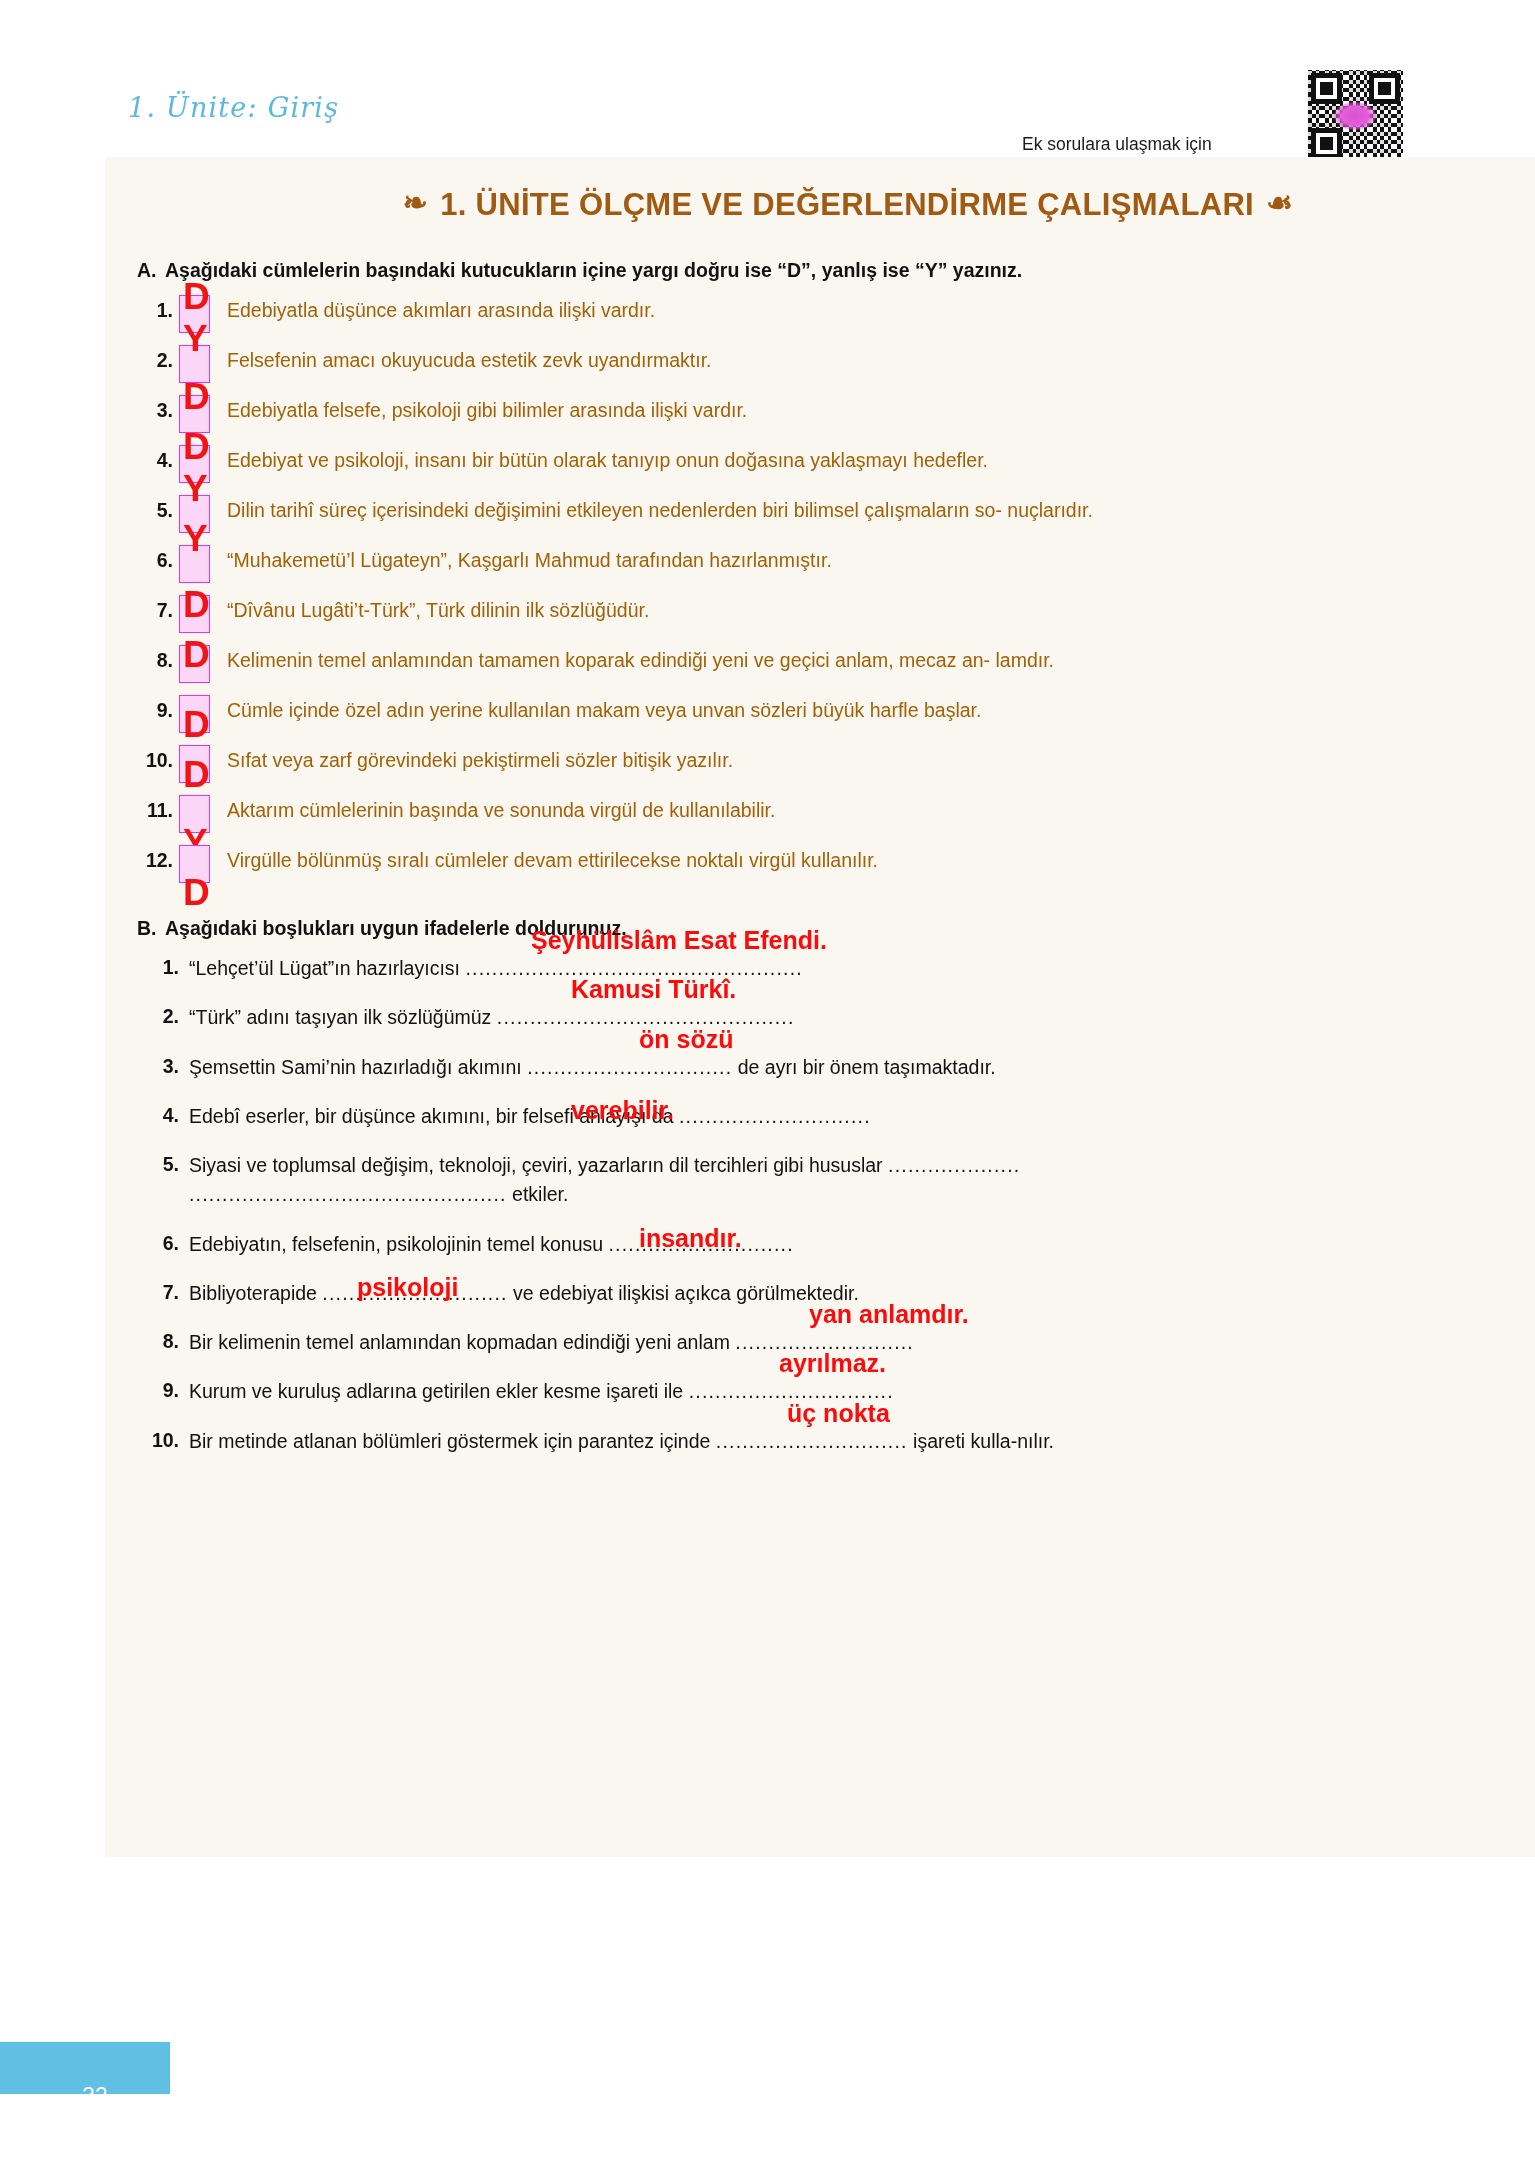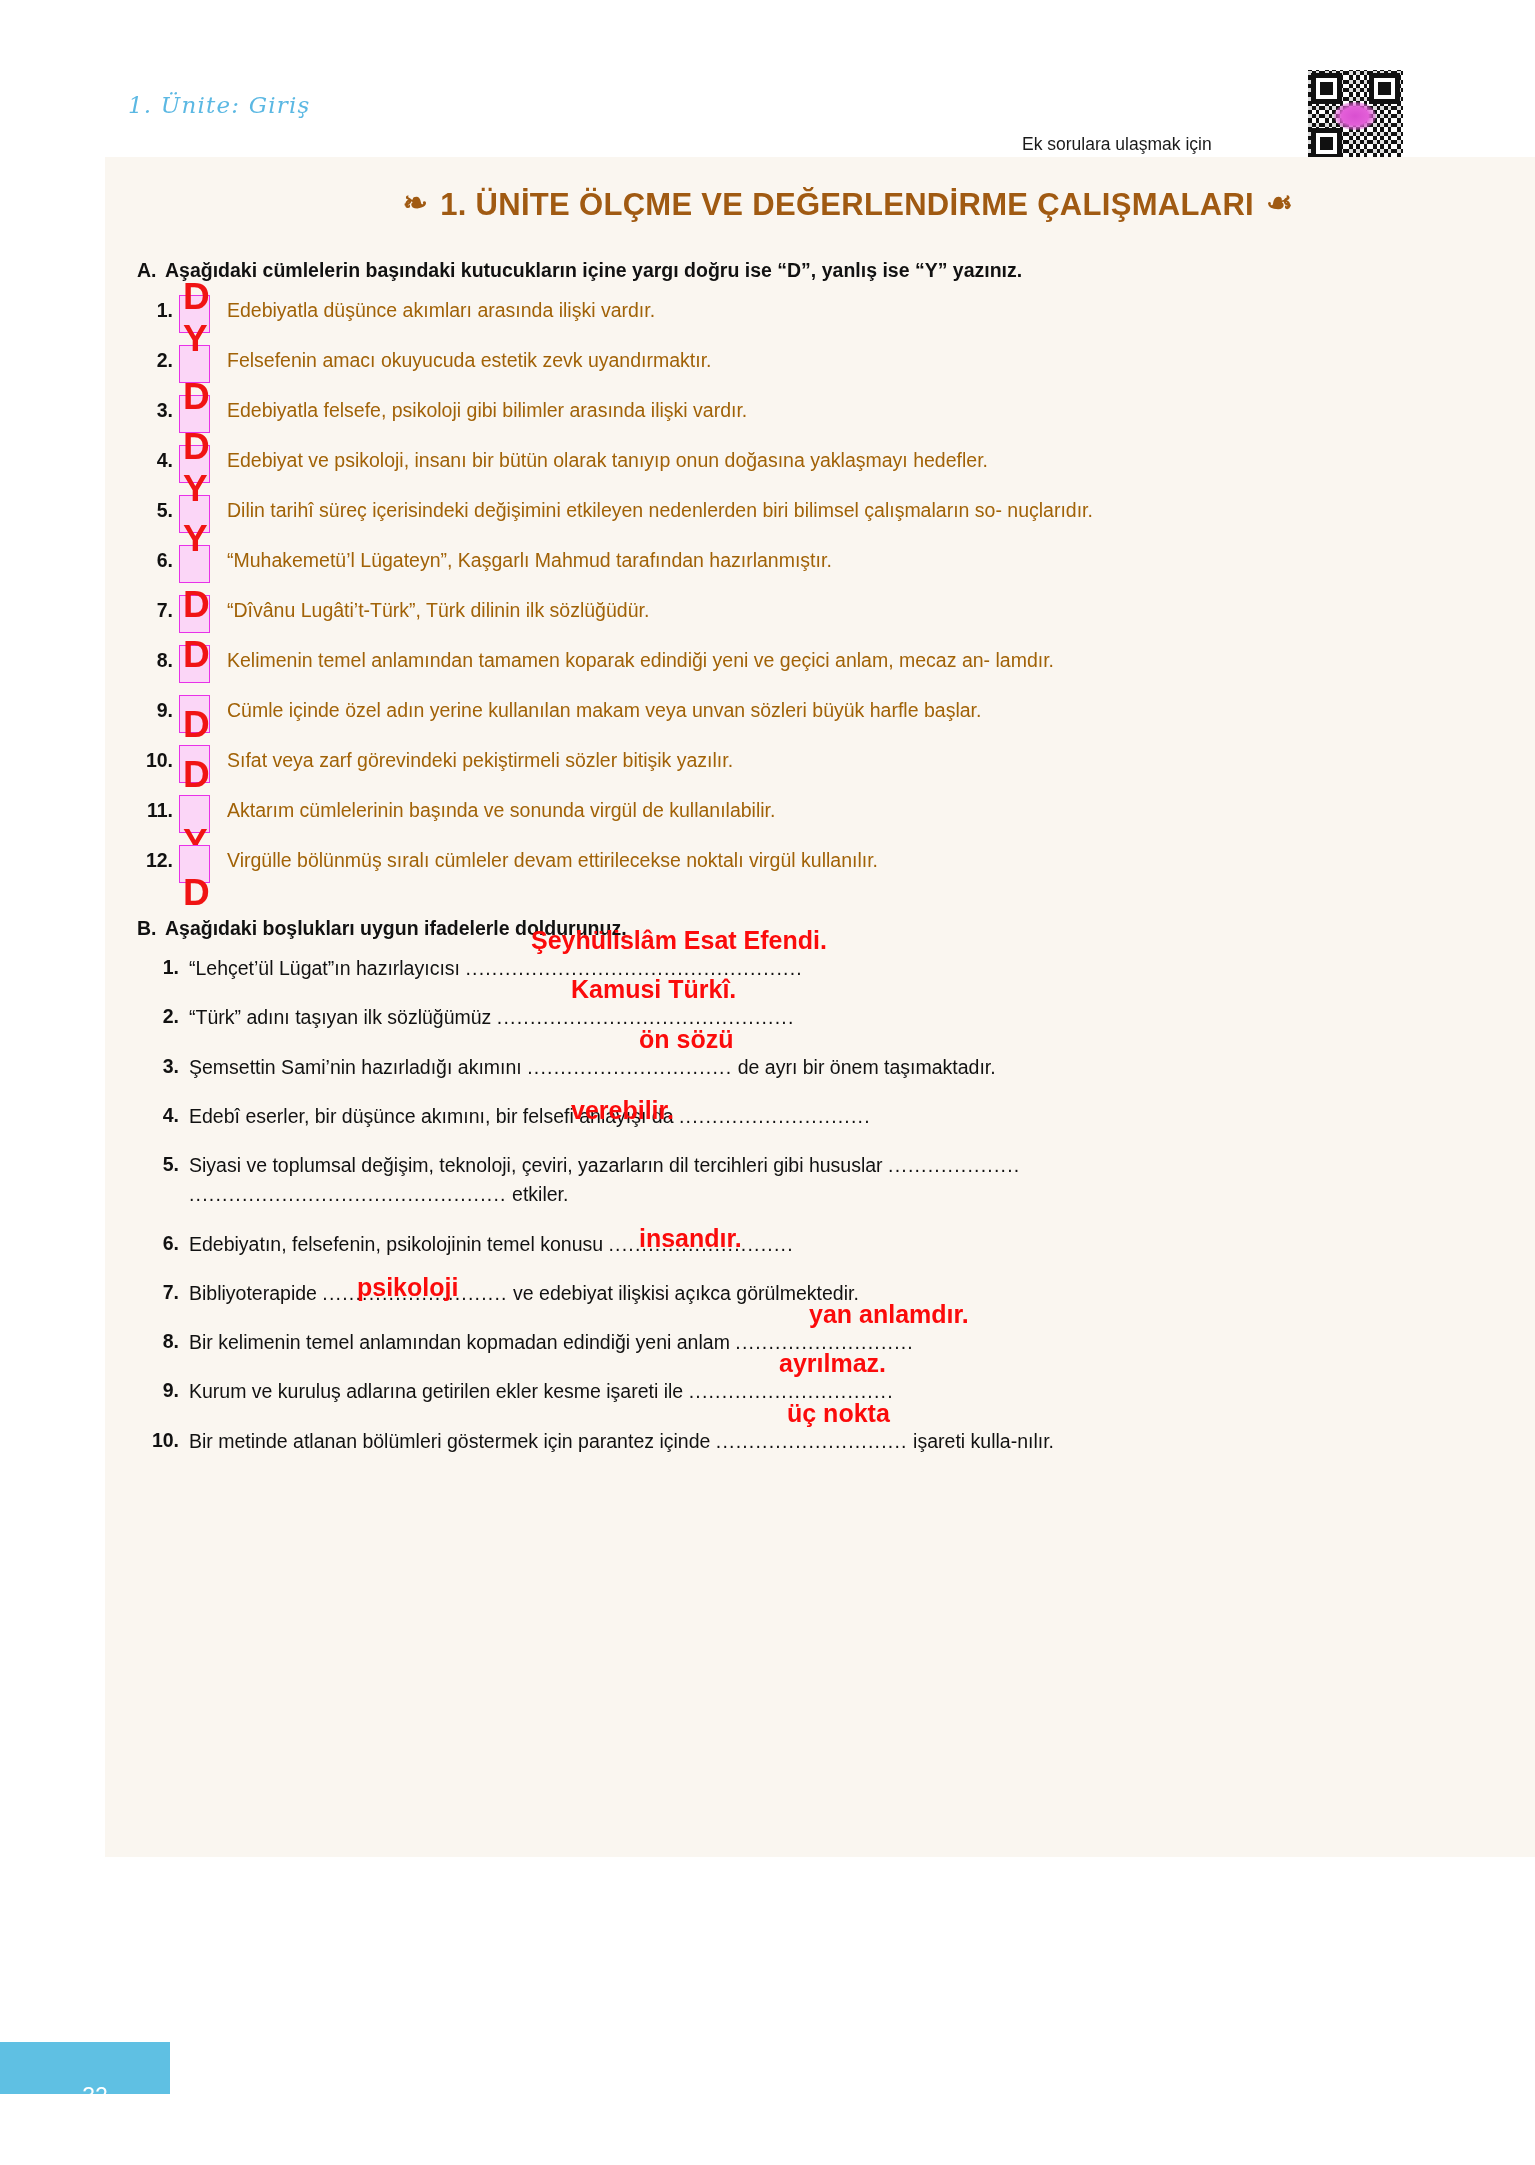--- a/index.html
+++ b/index.html
@@ -21,21 +21,21 @@
     top: 0; left: 0;
     width: 1535px;
     height: 150px;
   }
   .unit-script {
     position: absolute;
     left: 128px;
     top: 92px;
     font-family: "DejaVu Serif", serif;
     font-style: italic;
-    font-size: 23px;
+    font-size: 27px;
     color: #5BB8E3;
     letter-spacing: 1.2px;
     white-space: nowrap;
   }
   .qr-note {
     position: absolute;
     left: 1022px;
     top: 88px;
     width: 250px;
     font-size: 17.5px;

